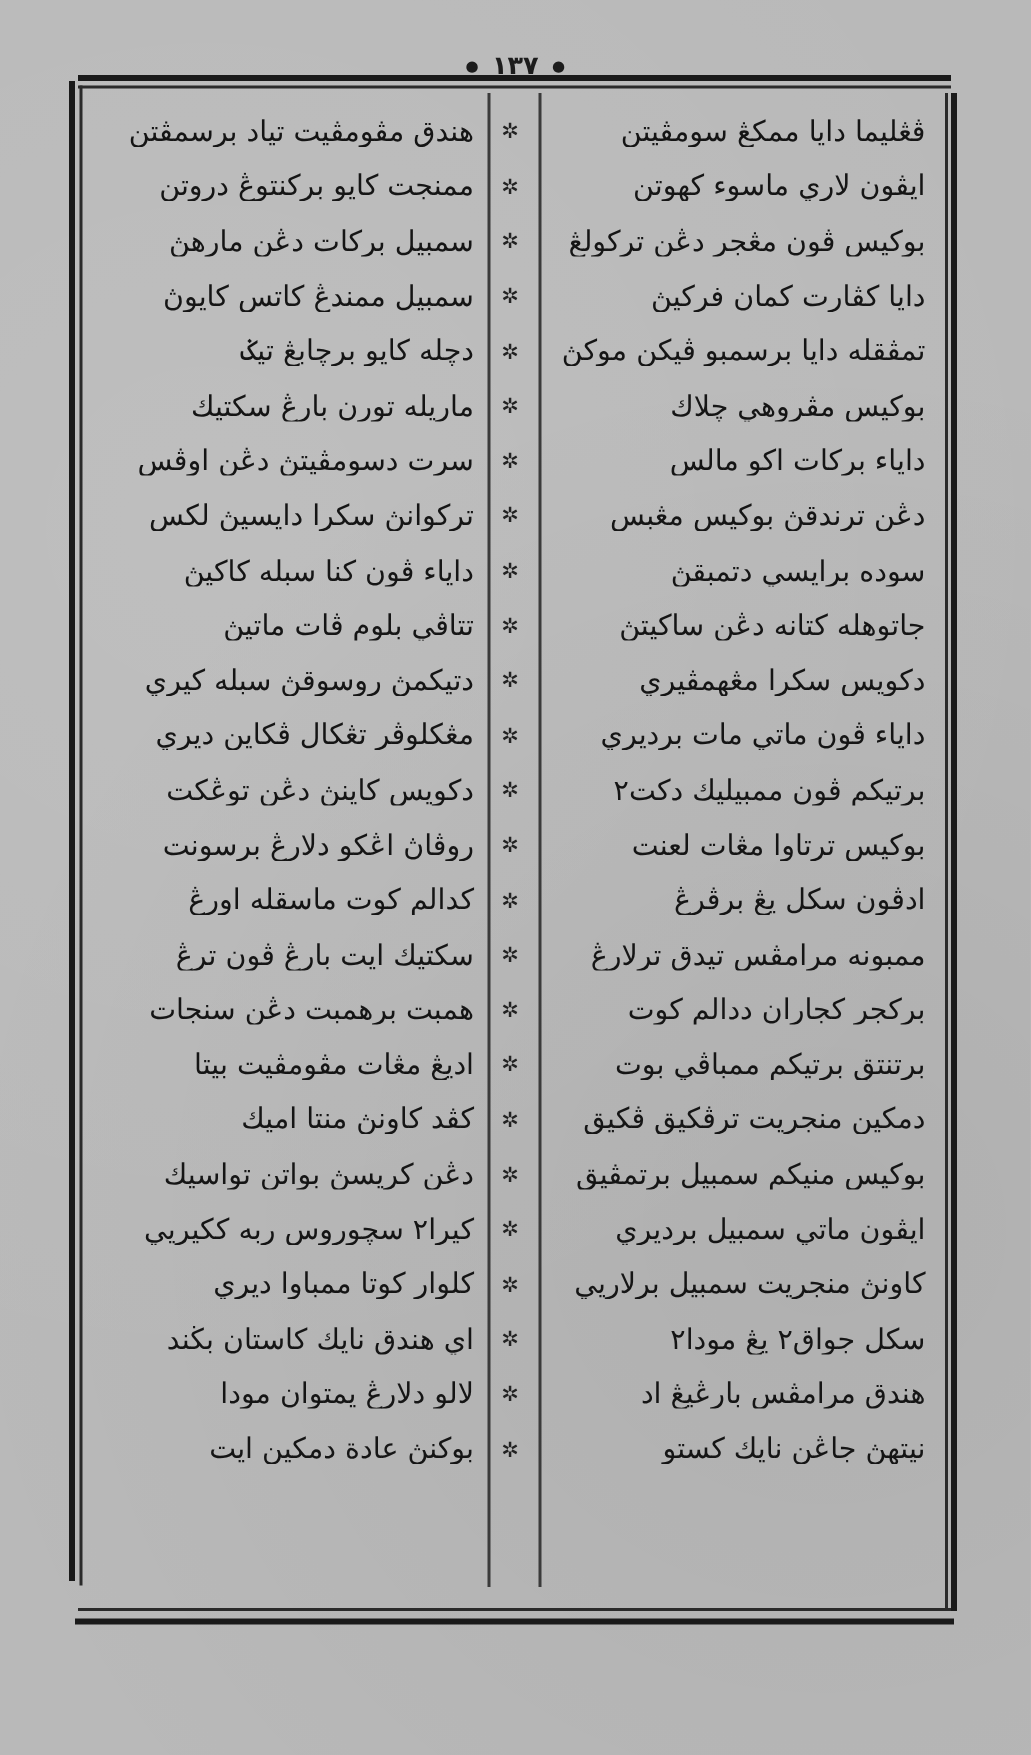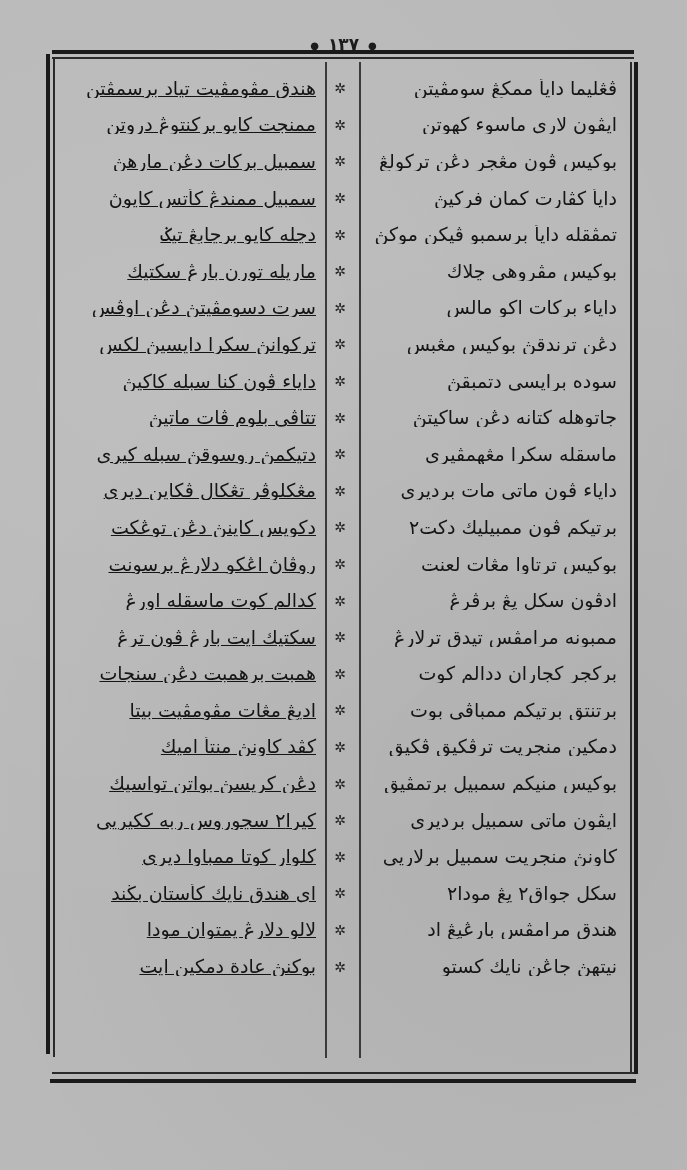--- a/index.html
+++ b/index.html
@@ -113,21 +113,20 @@
       text-align: right;
       font-family: "DejaVu Sans", sans-serif;
       font-size: 19px;
       line-height: 1;
       white-space: nowrap;
       overflow: hidden;
       color: #151515;
     }
     .half.left-half {
       padding-right: 6px;
-      text-decoration: underline;
     }
     .half.right-half {
       padding-right: 8px;
     }
     .star {
       text-align: center;
       font-size: 14px;
       color: #222;
       line-height: 1;
     }
@@ -201,21 +200,21 @@
       <div class="half right-half">سوده برايسي دتمبقڽ</div>
     </div>
     <div class="verse-row">
       <div class="half left-half">تتاڤي بلوم ڤات ماتيڽ</div>
       <div class="star">✲</div>
       <div class="half right-half">جاتوهله كتانه دڠن ساكيتڽ</div>
     </div>
     <div class="verse-row">
       <div class="half left-half">دتيكمڽ روسوقڽ سبله كيري</div>
       <div class="star">✲</div>
-      <div class="half right-half">ماسقله سكرا مڠهمڤيري</div>
+      <div class="half right-half">دكويس سكرا مڠهمڤيري</div>
     </div>
     <div class="verse-row">
       <div class="half left-half">مڠكلوڤر تڠكال ڤكاين ديري</div>
       <div class="star">✲</div>
       <div class="half right-half">داياء ڤون ماتي مات برديري</div>
     </div>
     <div class="verse-row">
       <div class="half left-half">دكويس كاينڽ دڠن توڠكت</div>
       <div class="star">✲</div>
       <div class="half right-half">برتيكم ڤون ممبيليك دكت٢</div>

